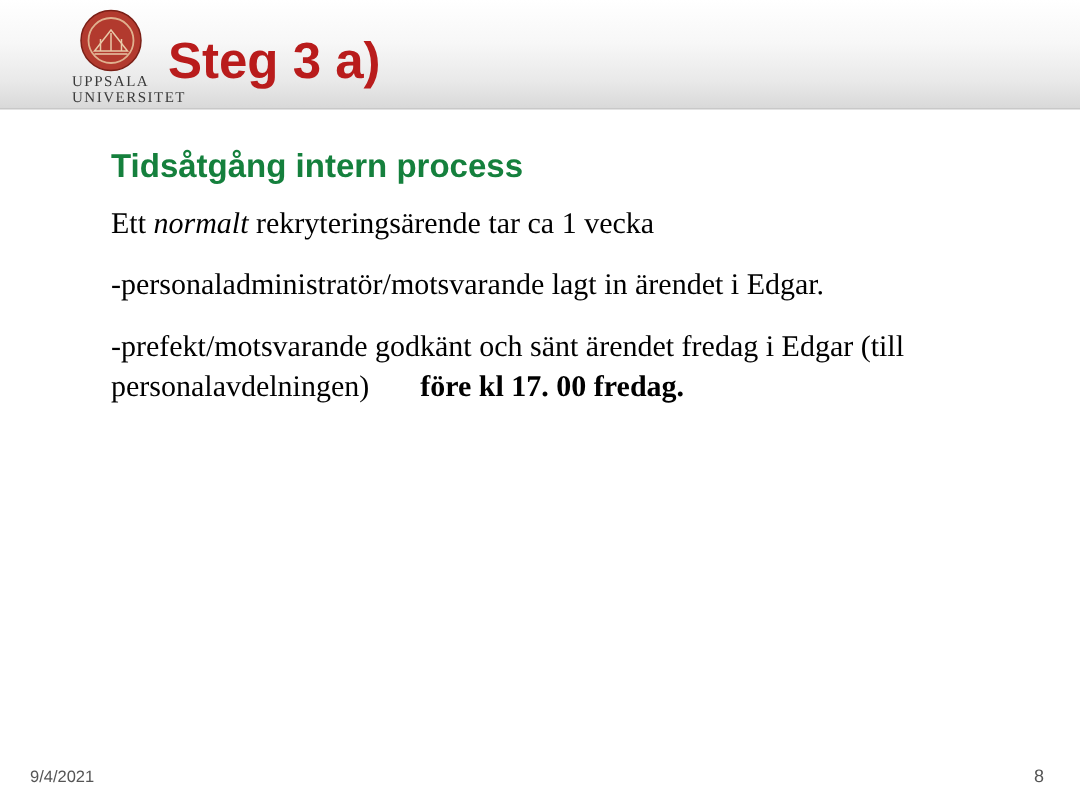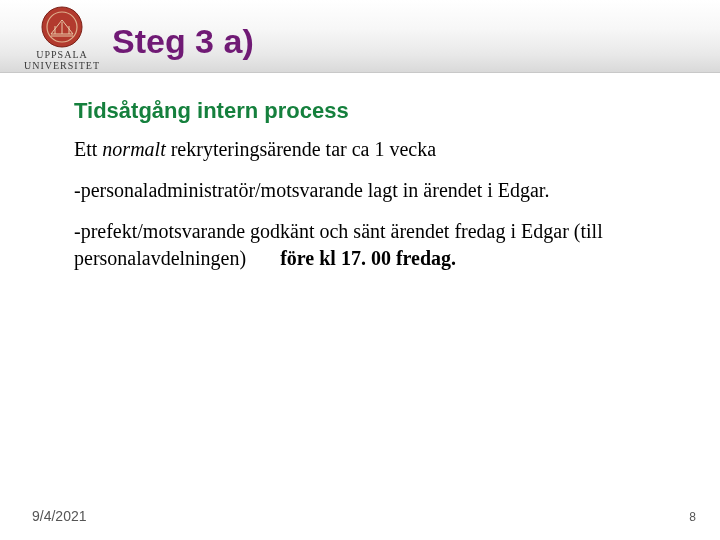--- a/index.html
+++ b/index.html
@@ -32,31 +32,32 @@
   }
   .seal-icon svg {
     display: block;
   }
   .logo-text {
     font-family: Georgia, "Times New Roman", serif;
     font-size: 10px;
     letter-spacing: 1px;
     color: #3a3a3a;
     margin-top: 2px;
-    text-align: center;
+    text-align: left;
     line-height: 1.05;
+    margin-left: 24px;
   }
   .slide-title {
     position: absolute;
     left: 112px;
     top: 22px;
     font-family: Arial, Helvetica, sans-serif;
     font-weight: bold;
     font-size: 34px;
-    color: #701a75;
+    color: #b91c1c;
   }
   .content {
     position: absolute;
     top: 98px;
     left: 74px;
     width: 590px;
   }
   .subheading {
     font-family: Arial, Helvetica, sans-serif;
     font-weight: bold;
@@ -69,23 +70,23 @@
     font-size: 20px;
     line-height: 1.35;
     color: #000;
     margin: 0 0 14px 0;
   }
   .italic { font-style: italic; }
   .bold { font-weight: bold; padding-left: 29px; }
   .footer-date {
     position: absolute;
     bottom: 16px;
-    left: 32px;
+    left: 20px;
     font-family: Arial, Helvetica, sans-serif;
-    font-size: 14px;
+    font-size: 11px;
     color: #555;
   }
   .footer-page {
     position: absolute;
     bottom: 16px;
     right: 24px;
     font-family: Arial, Helvetica, sans-serif;
     font-size: 12px;
     color: #555;
   }

